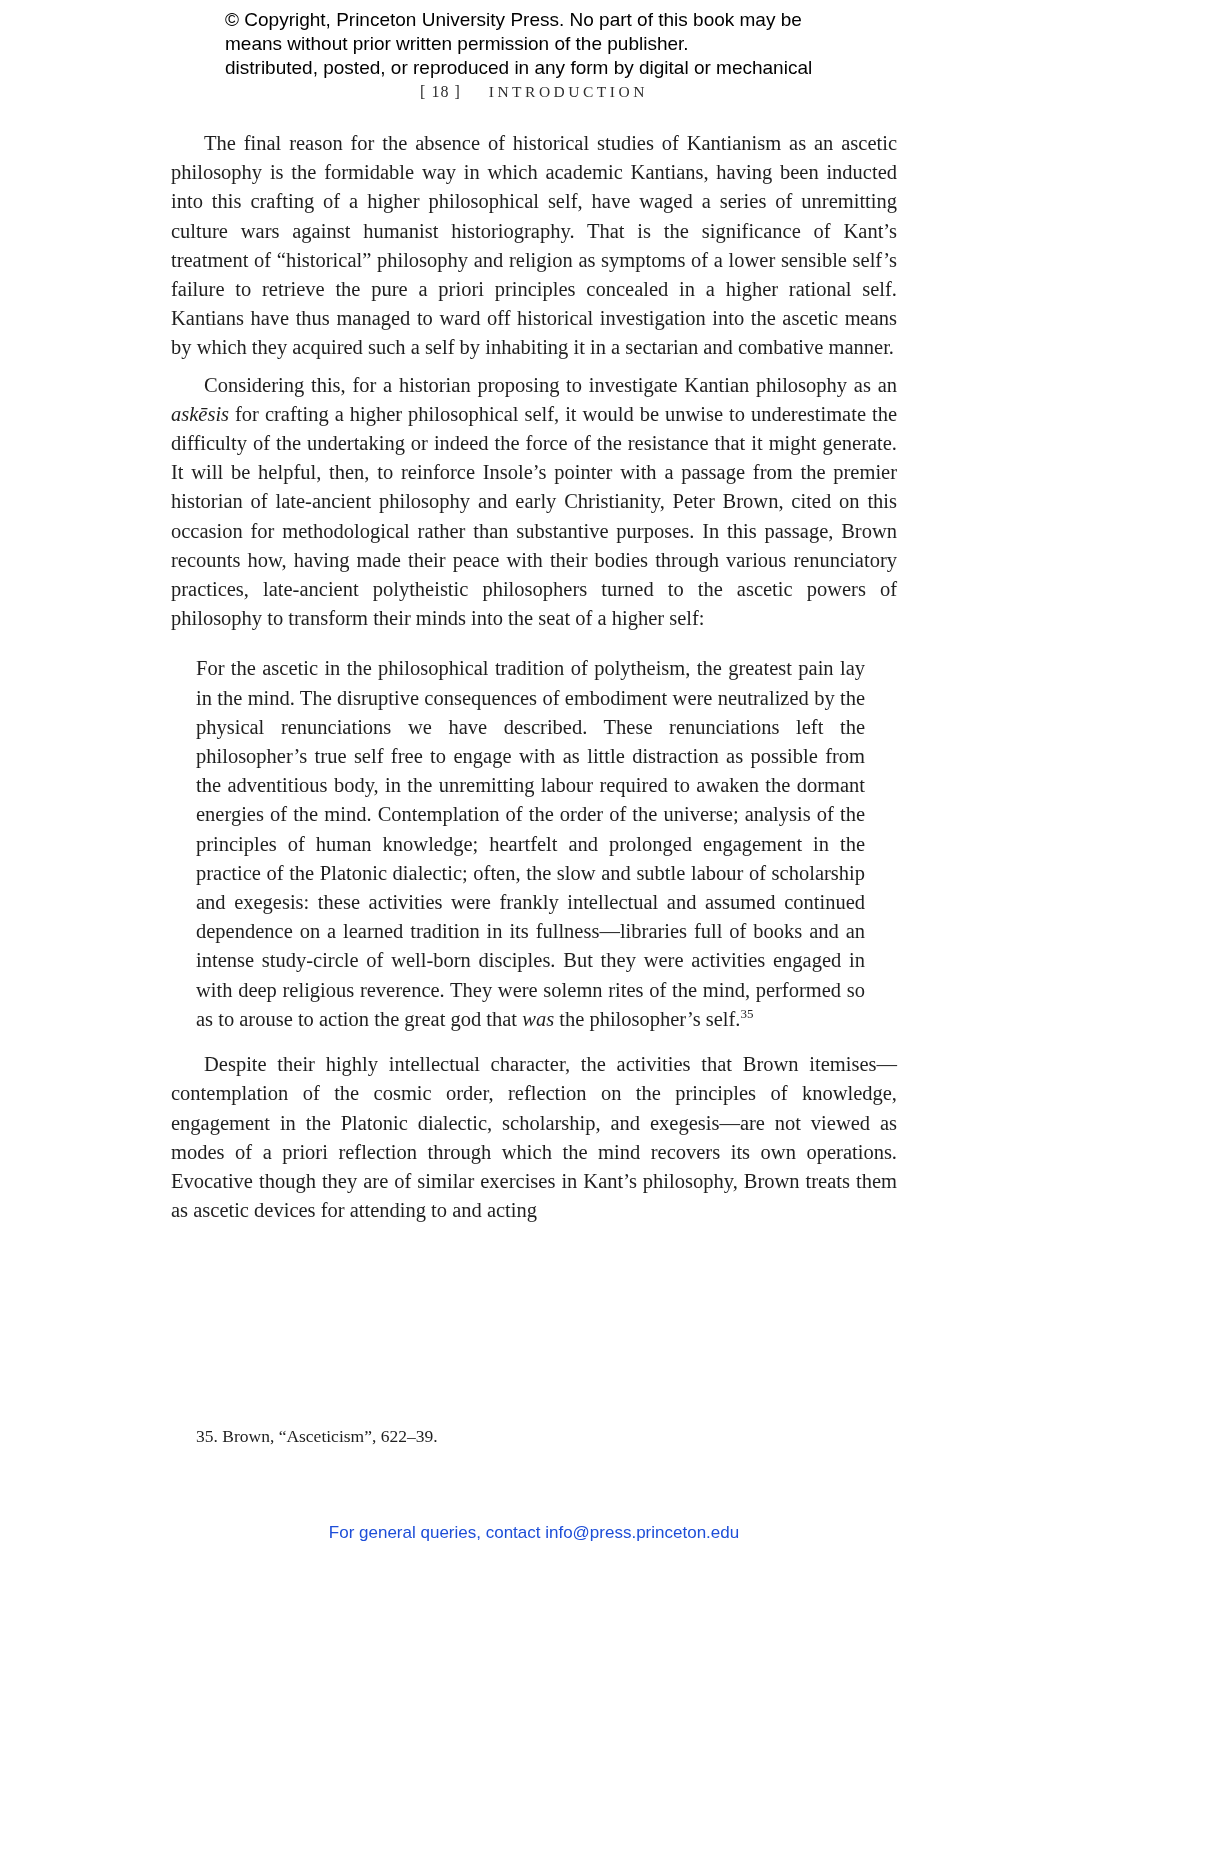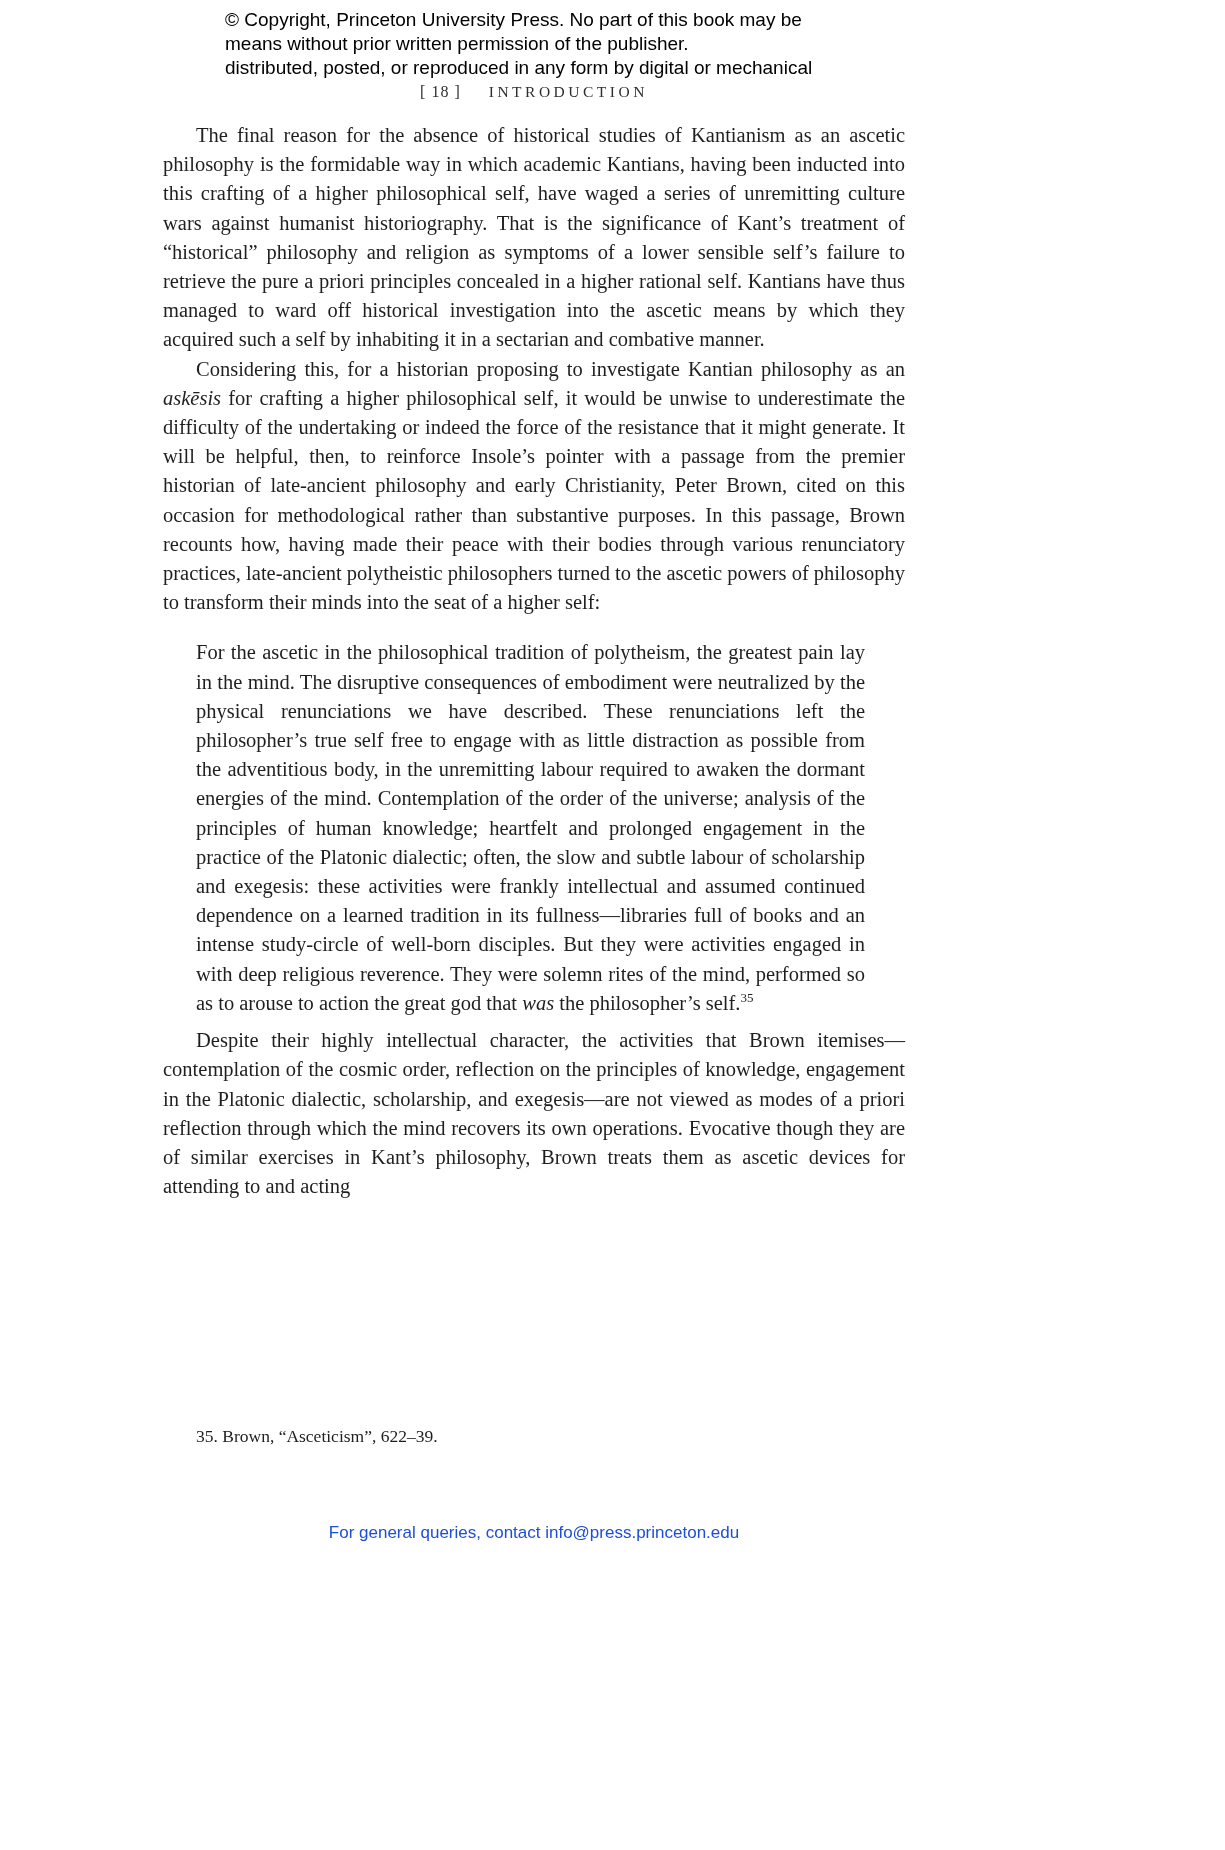--- a/index.html
+++ b/index.html
@@ -47,24 +47,24 @@
   .text-col {
     position: absolute;
     left: 163px;
     top: 121px;
     width: 742px;
     font-size: 20.5px;
     line-height: 29.2px;
     text-align: justify;
     color: #1f1f1f;
   }
-  .para { margin: 0; }
+  .para { margin: 8px; }
   .para.indent { text-indent: 33px; }
   .quote {
-    margin: 21px 40px 8px 33px;
+    margin: 21px 40px 16px 33px;
     text-align: justify;
   }
   i { font-style: italic; }
   sup.fn-ref {
     font-size: 13px;
     line-height: 0;
     vertical-align: super;
   }
   .footnote {
     position: absolute;

